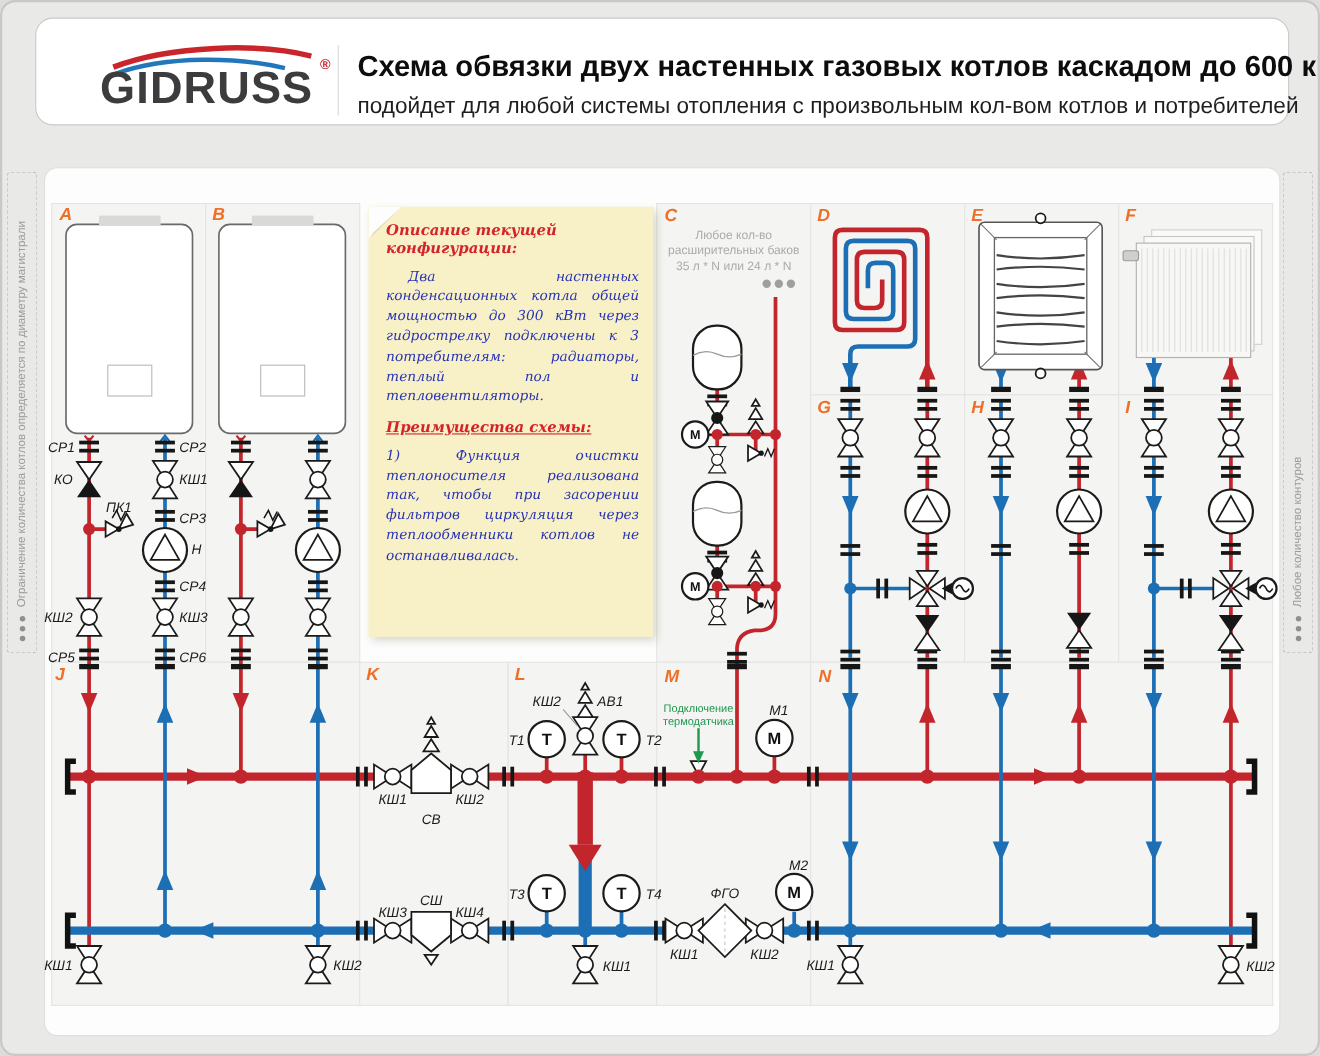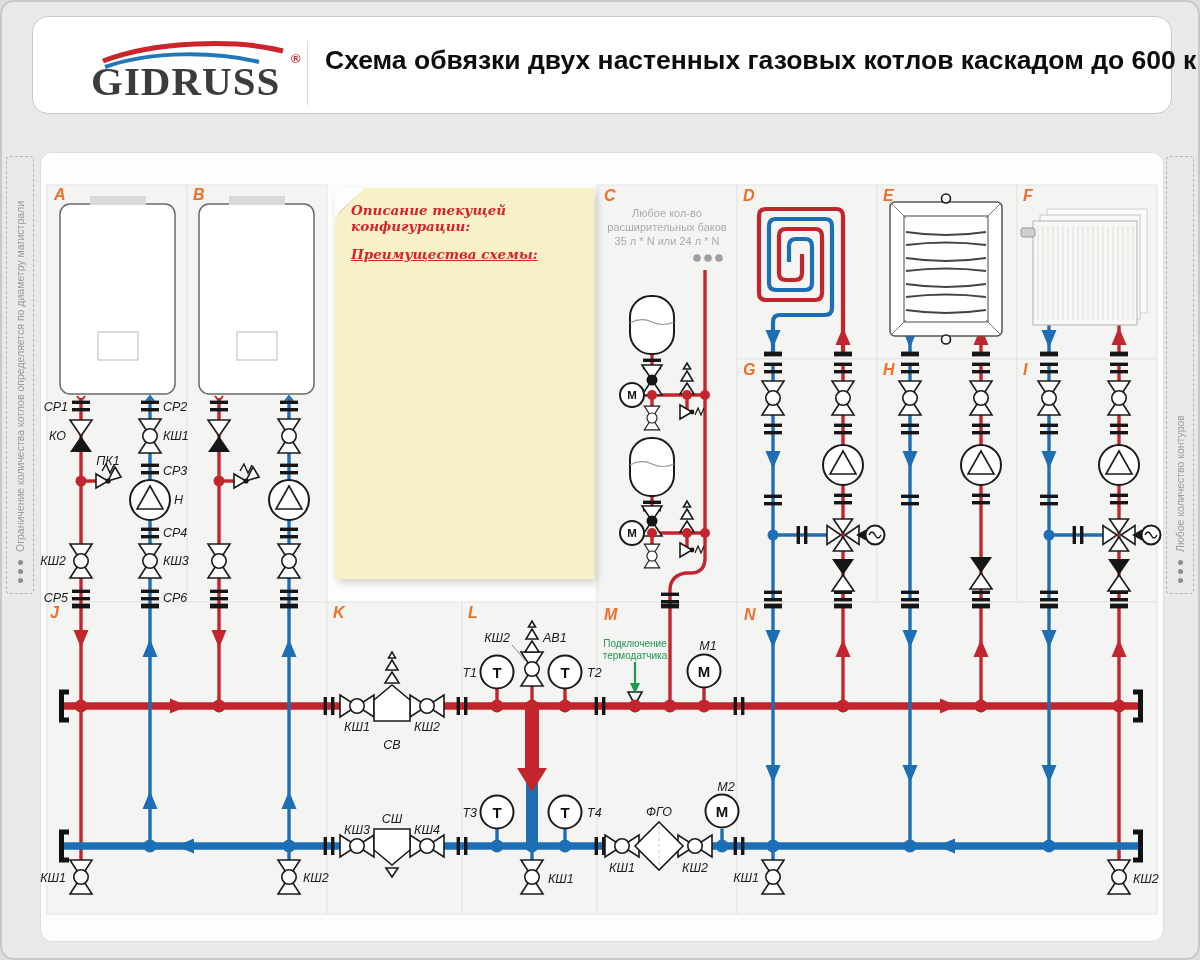--- a/index.html
+++ b/index.html
@@ -3,21 +3,21 @@
 <meta charset="utf-8">
 <style>
   html,body{margin:0;padding:0;background:#dcdcda;}
   .page{position:relative;width:1200px;height:960px;background:#e9e9e7;border-radius:14px;
         border:2px solid #c8c8c6;box-sizing:border-box;overflow:hidden;
         font-family:"Liberation Sans",sans-serif;}
   
   .header{position:absolute;left:30px;top:14px;width:1140px;height:98px;background:#fff;
           border:1.5px solid #c9c9c7;border-radius:16px;box-sizing:border-box;}
   .brand-waves{position:absolute;left:62px;top:22px;}
-  .brand-text{position:absolute;left:58px;top:40px;font-family:Liberation Serif, serif;
+  .brand-text{position:absolute;left:58px;top:40px;font-family:Liberation Sans, sans-serif;
               font-weight:bold;font-size:41px;color:#3c3c3e;letter-spacing:1px;}
   .brand-reg{position:absolute;left:258px;top:34px;font-size:13px;color:#c9252b;font-weight:bold;}
   .hdr-divider{position:absolute;left:274px;top:24px;width:1px;height:64px;background:#d8d8d6;}
   .hdr-title{position:absolute;left:292px;top:28px;font-size:26.5px;font-weight:bold;color:#0d0d0d;white-space:nowrap;}
   .hdr-sub{position:absolute;left:292px;top:68px;font-size:20.5px;color:#1f1f1f;white-space:nowrap;}
   
   .panel{position:absolute;left:38px;top:150px;width:1124px;height:790px;background:#fdfdfd;
          border:1px solid #dededc;border-radius:12px;box-sizing:border-box;}
   
   .strip{position:absolute;top:154px;width:28px;height:438px;border:1px dashed #b5b5b3;
@@ -59,20 +59,21 @@
 
   <div class="header">
     <svg class="brand-waves" width="200" height="30">
       <path d="M8,22 C60,2 142,0 188,12" stroke="#c9252b" stroke-width="5" fill="none"></path>
       <path d="M10,28 C58,11 122,13 164,23" stroke="#2277bb" stroke-width="4" fill="none"></path>
     </svg>
     <div class="brand-text">GIDRUSS</div>
     <div class="brand-reg">®</div>
     <div class="hdr-divider"></div>
     <div class="hdr-title">Схема обвязки двух настенных газовых котлов каскадом до 600 кВт</div>
+    <div class="hdr-sub">подойдет для любой системы отопления с произвольным кол-вом котлов и потребителей</div>
   </div>
 
   <div class="panel"></div>
 
   <div class="strip left">
     <span class="vtext">Ограничение количества котлов определяется по диаметру магистрали</span>
     <span class="dots">
         <i></i>
         <i></i>
         <i></i>
@@ -593,17 +594,19 @@
       <text class="gts" x="630" y="535">М</text>
     </g>
   </svg>
 
   <div class="note">
     <svg class="note-fold" width="30" height="30">
       <polygon points="0,0 30,0 0,30" fill="#fdfdfd"></polygon>
       <polygon points="0,30 30,0 5,23" fill="#ddd7ae"></polygon>
     </svg>
     <div class="note-h">Описание текущей конфигурации:</div>
+    <p class="note-p indent">Два настенных конденсационных котла общей мощностью до 300 кВт через гидрострелку подключены к 3 потребителям: радиаторы, теплый пол и тепловентиляторы.</p>
     <div class="note-h note-h2">Преимущества схемы:</div>
+    <p class="note-p">1) Функция очистки теплоносителя реализована так, чтобы при засорении фильтров циркуляция через теплообменники котлов не останавливалась.</p>
 
   </div>
 
 </div>
 
 </body></html>

